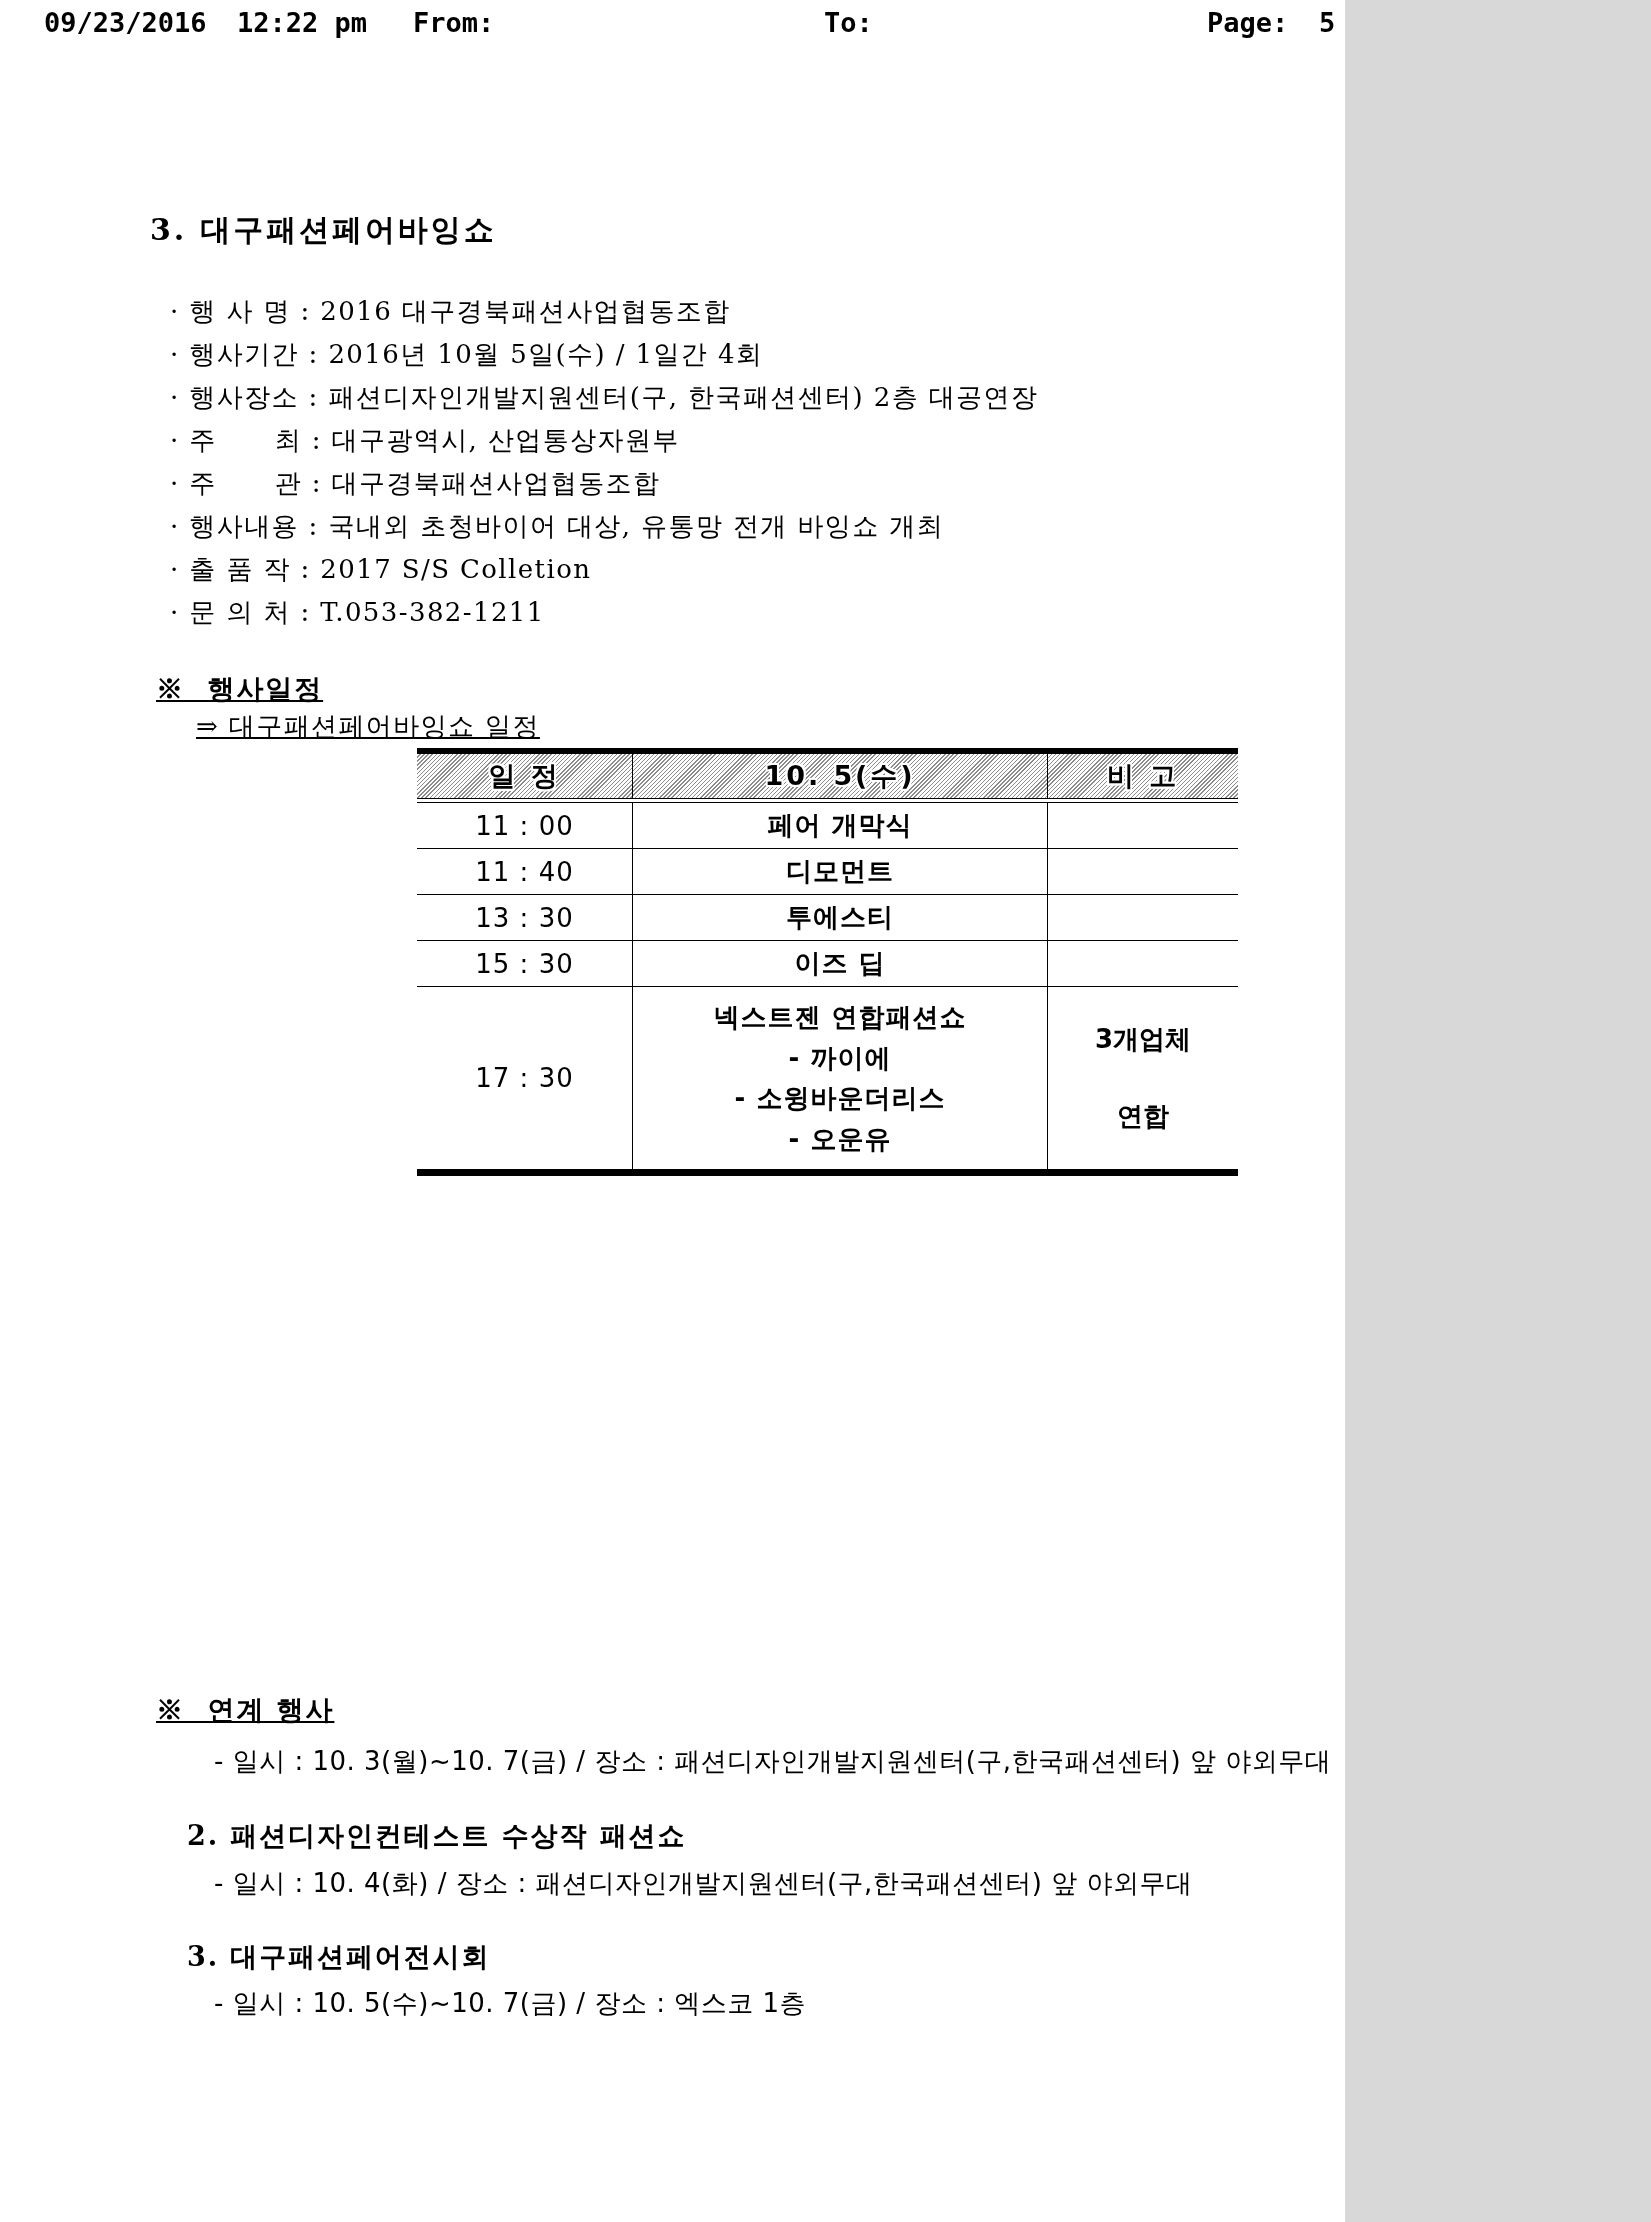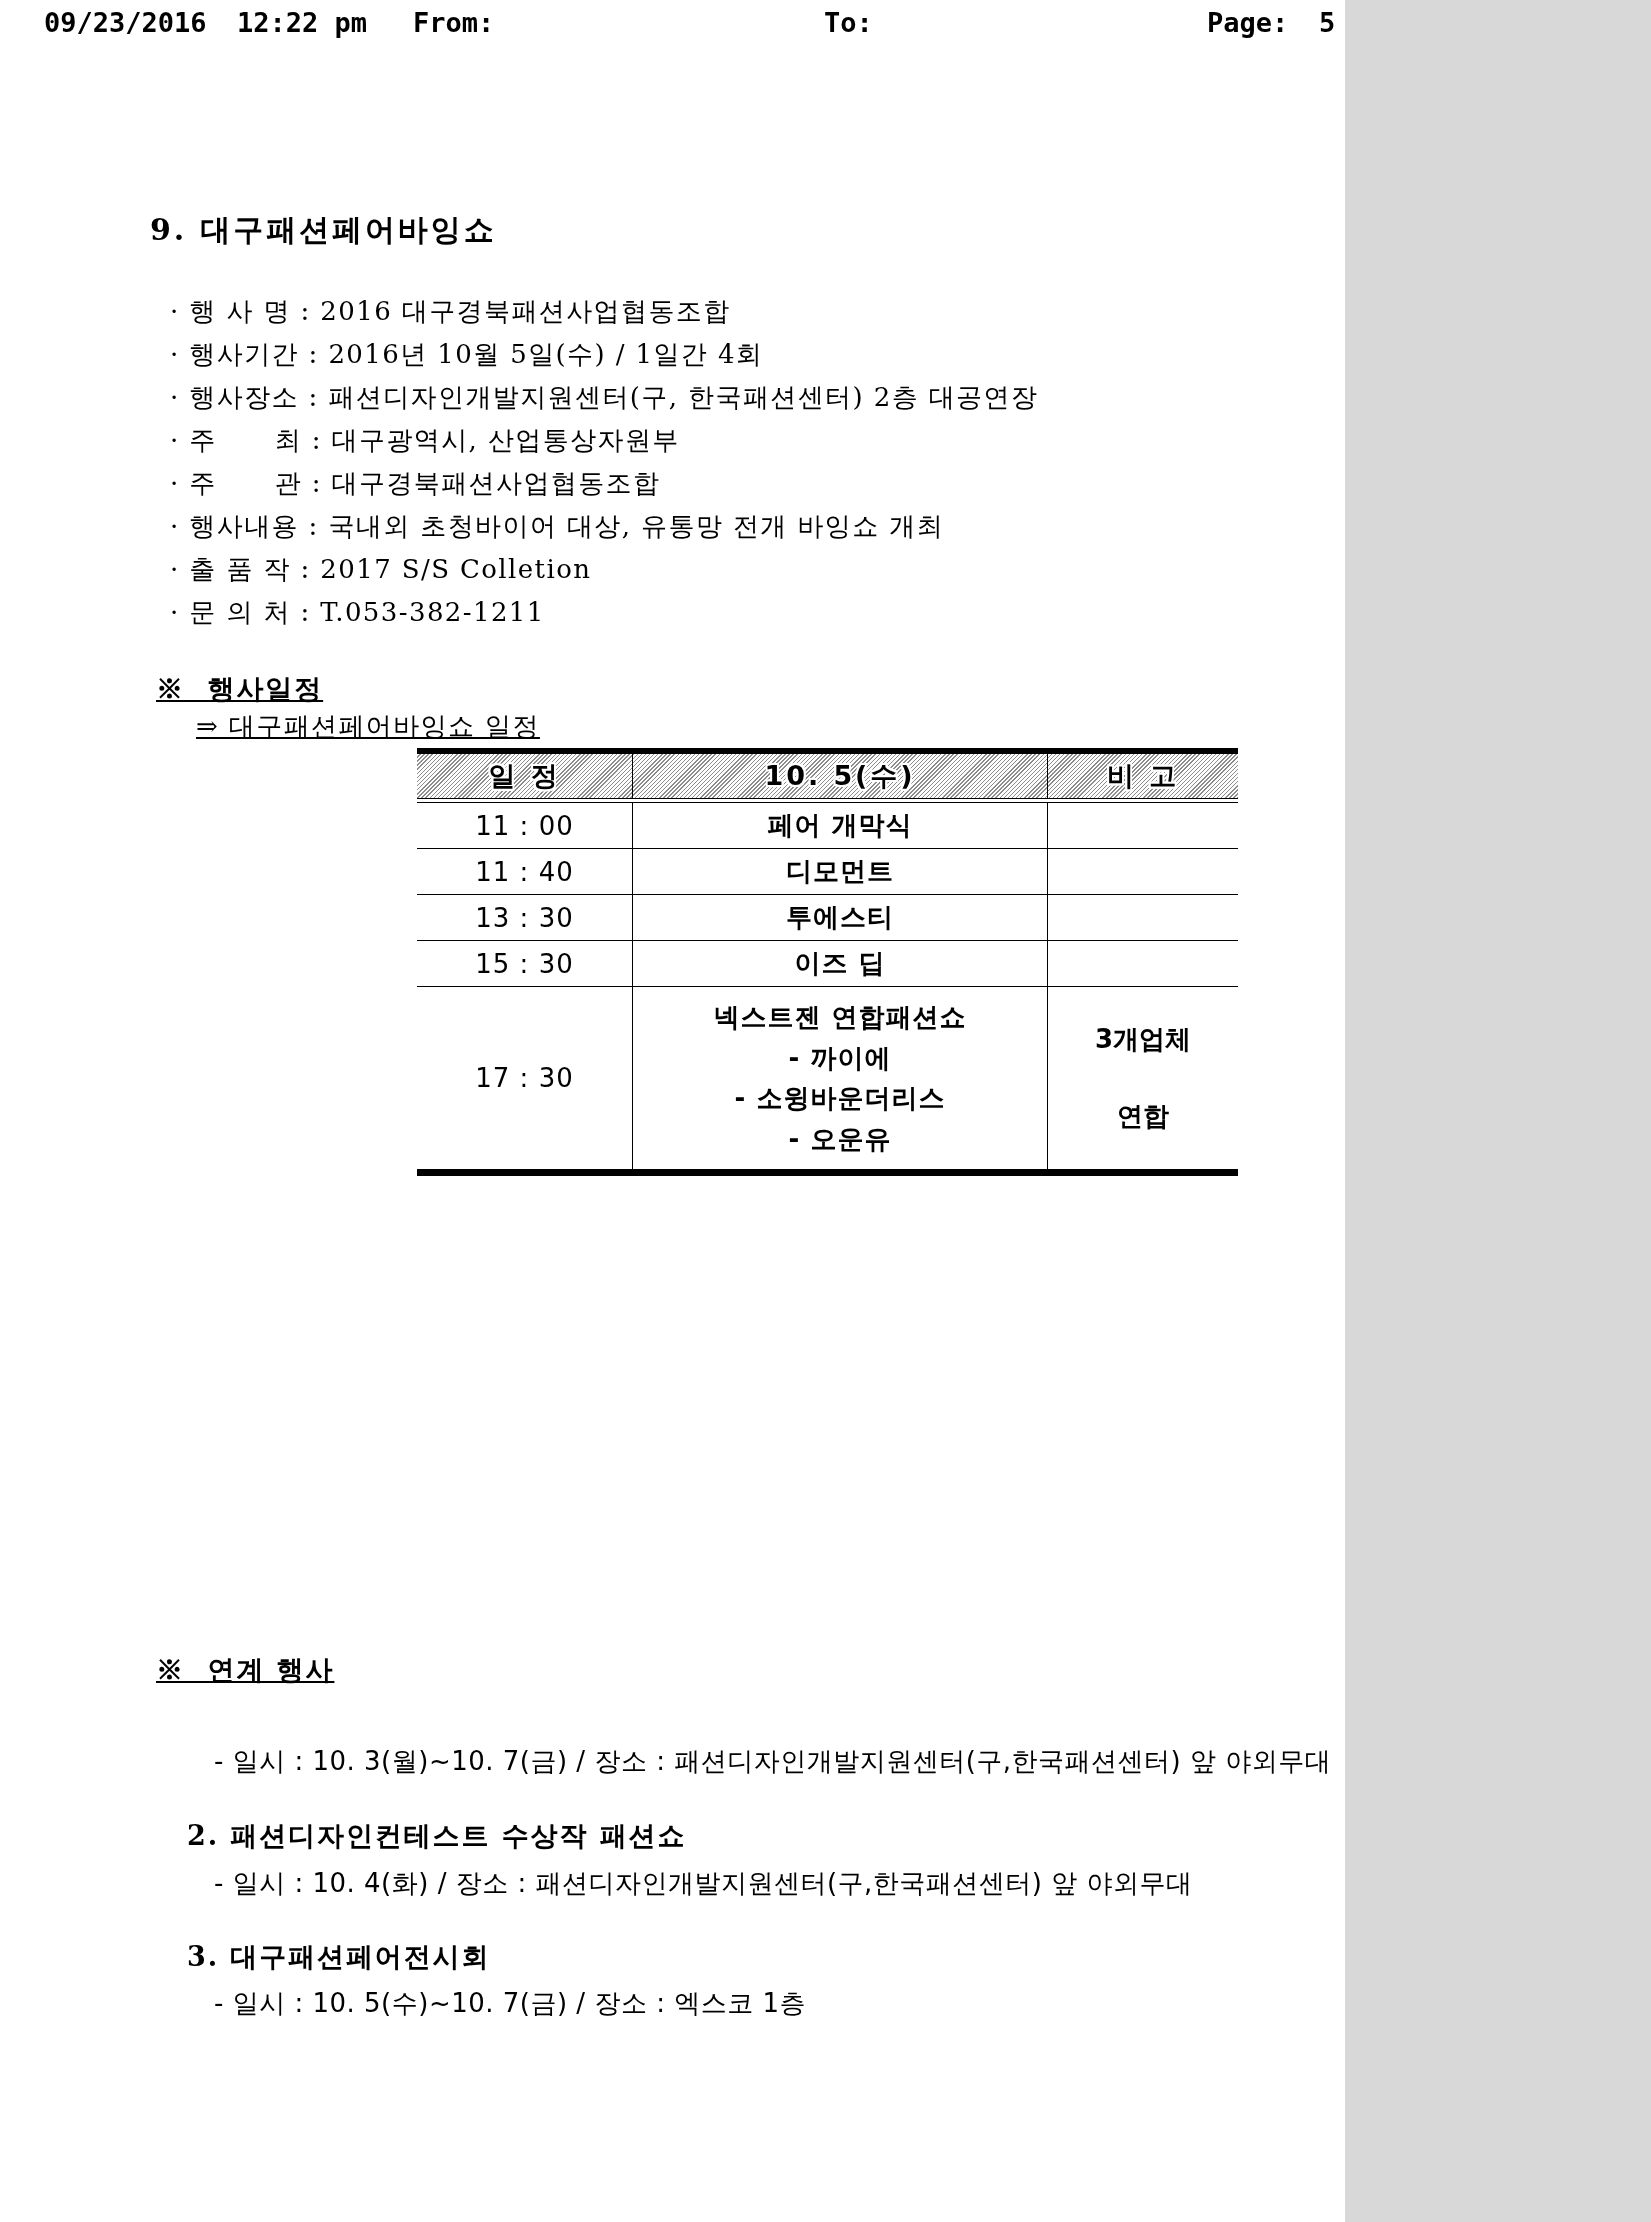--- a/index.html
+++ b/index.html
@@ -77,21 +77,21 @@
 
 <div class="page">
 
   <div class="abs fax" style="left:44px;top:5.7px;">09/23/2016</div>
   <div class="abs fax" style="left:237px;top:5.7px;">12:22 pm</div>
   <div class="abs fax" style="left:413px;top:5.7px;">From:</div>
   <div class="abs fax" style="left:824px;top:5.7px;">To:</div>
   <div class="abs fax" style="left:1207px;top:5.7px;">Page:</div>
   <div class="abs fax" style="left:1319px;top:5.7px;">5</div>
 
-  <div class="abs sec-title" style="left:150px;top:210px;">9. 대구패션페어바잉쇼</div>
+  <div class="abs sec-title" style="left:150px;top:210px;">3. 대구패션페어바잉쇼</div>
 
   <div class="abs details" style="left:170px;top:290px;">
     <div class="detail-line">· 행 사 명 : 2016 대구경북패션사업협동조합</div>
     <div class="detail-line">· 행사기간 : 2016년 10월 5일(수) / 1일간 4회</div>
     <div class="detail-line">· 행사장소 : 패션디자인개발지원센터(구, 한국패션센터) 2층 대공연장</div>
     <div class="detail-line">· 주      최 : 대구광역시, 산업통상자원부</div>
     <div class="detail-line">· 주      관 : 대구경북패션사업협동조합</div>
     <div class="detail-line">· 행사내용 : 국내외 초청바이어 대상, 유통망 전개 바잉쇼 개최</div>
     <div class="detail-line">· 출 품 작 : 2017 S/S Colletion</div>
     <div class="detail-line">· 문 의 처 : T.053-382-1211</div>
@@ -144,21 +144,21 @@
       </div>
       <div class="cell c3 note-multi">
         <div>3개업체</div>
         <div>연합</div>
       </div>
     </div>
 
     <div class="t-botbar"></div>
   </div>
 
-  <div class="abs rel-head pre" style="left:156px;top:1652px;text-align:center;">※  연계 행사</div>
+  <div class="abs rel-head pre" style="left:156px;top:1692px;text-align:center;">※  연계 행사</div>
 
   <div class="abs rel-detail" style="left:214px;top:1744px;">- 일시 : 10. 3(월)~10. 7(금) / 장소 : 패션디자인개발지원센터(구,한국패션센터) 앞 야외무대</div>
 
   <div class="abs rel-title" style="left:187px;top:1818px;">2. 패션디자인컨테스트 수상작 패션쇼</div>
   <div class="abs rel-detail" style="left:214px;top:1866px;">- 일시 : 10. 4(화) / 장소 : 패션디자인개발지원센터(구,한국패션센터) 앞 야외무대</div>
 
   <div class="abs rel-title" style="left:187px;top:1939px;">3. 대구패션페어전시회</div>
   <div class="abs rel-detail" style="left:214px;top:1986px;">- 일시 : 10. 5(수)~10. 7(금) / 장소 : 엑스코 1층</div>
 
 </div>

